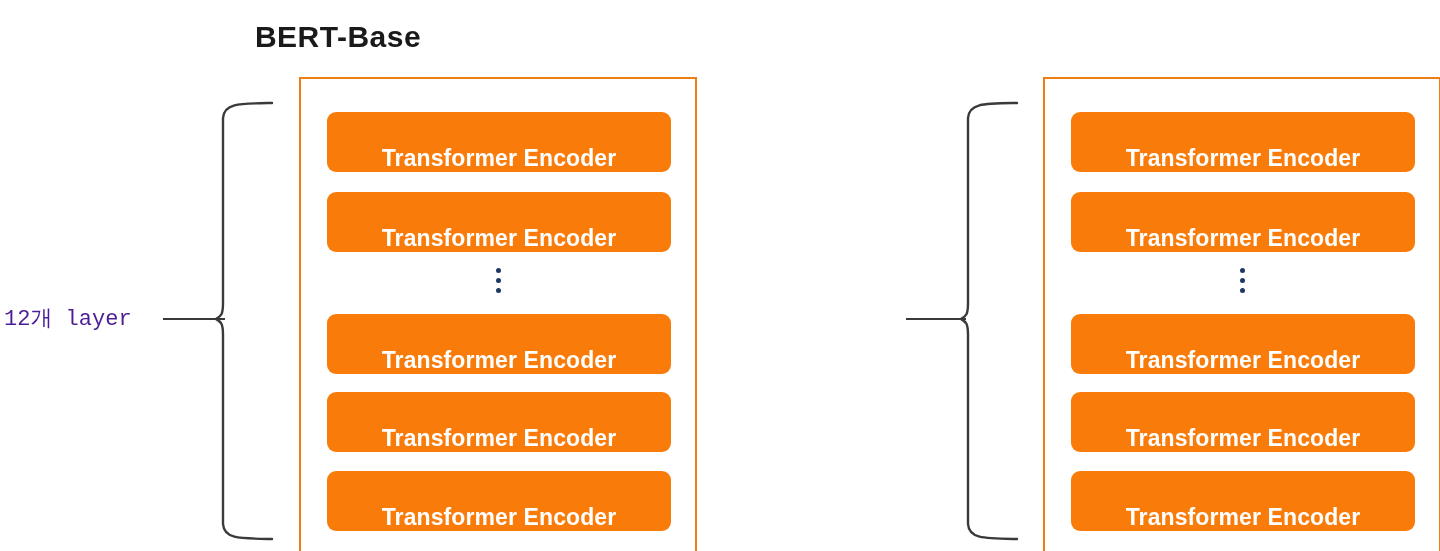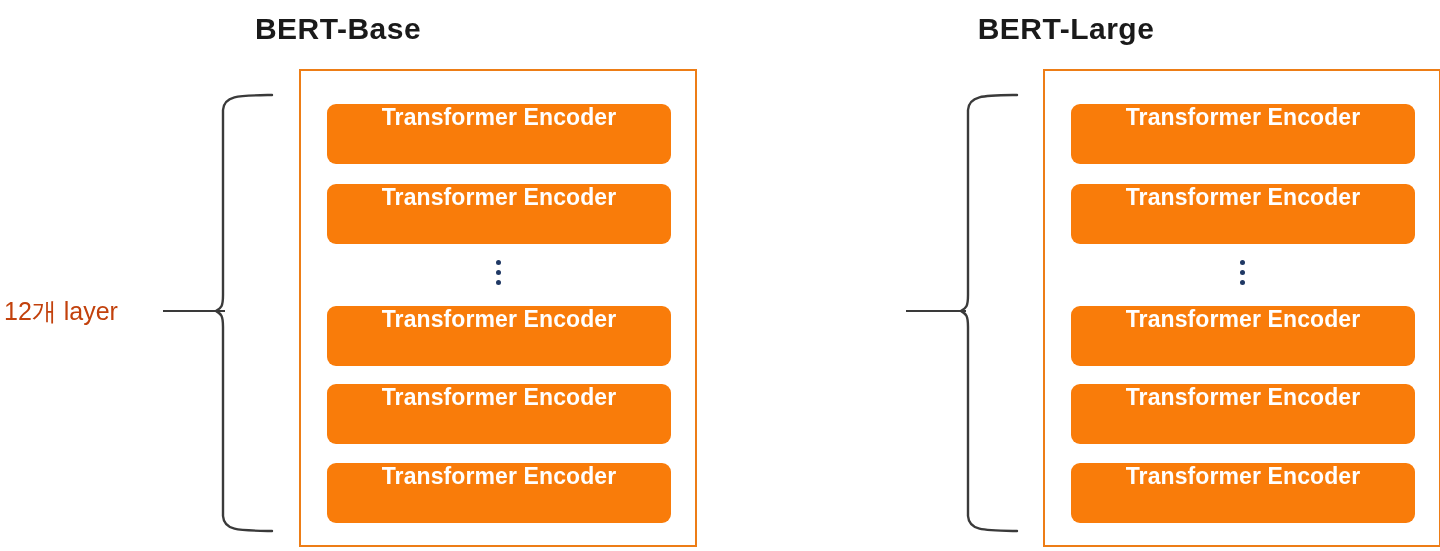--- a/index.html
+++ b/index.html
@@ -14,21 +14,21 @@
     position: relative;
     width: 1440px;
     height: 551px;
     background: #ffffff;
     overflow: hidden;
   }
 
   
   .model-group {
     position: absolute;
-    top: 4px;
+    top: 12px;
     height: 402px;
   }
   .model-group.base  { left: 0px;   width: 720px; }
   .model-group.large { left: 720px; width: 720px; }
 
   
   .model-title {
     position: absolute;
     top: 8px;
     width: 100%;
@@ -40,24 +40,24 @@
     font-family: "Liberation Sans", sans-serif;
     white-space: nowrap;
   }
   .model-group.base  .model-title { left: -22px; }
   .model-group.large .model-title { left: -14px; }
 
   
   .layer-annotation {
     position: absolute;
     top: 291px;
-    font-size: 25px;
-    color: #c2410c;
+    font-size: 22px;
+    color: #4c1d95;
     white-space: nowrap;
-    font-family: Liberation Sans, sans-serif;
+    font-family: Liberation Mono, monospace;
     letter-spacing: 0px;
   }
   .model-group.base  .layer-annotation { left: 4px; }
   .model-group.large .layer-annotation { left: 26px; }
 
   
   .leader-line {
     position: absolute;
     top: 306px;
     height: 2px;
@@ -89,21 +89,21 @@
 
   
   .encoder-block {
     position: absolute;
     left: 26px;
     width: 344px;
     height: 60px;
     background: #F97C0A;
     border-radius: 9px;
     display: flex;
-    align-items: flex-start;
+    align-items: flex-end;
     justify-content: center;
     box-sizing: border-box;
   }
   .encoder-label {
     color: #ffffff;
     font-size: 23px;
     font-weight: bold;
     font-family: "Liberation Sans", sans-serif;
     letter-spacing: 0.1px;
     white-space: nowrap;
@@ -177,21 +177,20 @@
 
       <div class="encoder-block pos-4">
         <span class="encoder-label">Transformer Encoder</span>
       </div>
 
     </div>
   </div>
 
   <div class="model-group large">
 
-    <div class="model-title">BERT-Large</div>
 
 
     <div class="leader-line"></div>
 
     <div class="brace">
       <svg width="62" height="442" viewBox="0 0 62 442" fill="none" xmlns="http://www.w3.org/2000/svg" aria-hidden="true">
         <path d="M57 3 C 24 3.5 9 3 8 18 L 8 203 C 8 215 6 216 1 219 C 6 222 8 223 8 235 L 8 424 C 9 439 24 438.5 57 439" stroke="#3A3A3A" stroke-width="2.4" stroke-linecap="round" fill="none"></path>
       </svg>
     </div>
 

